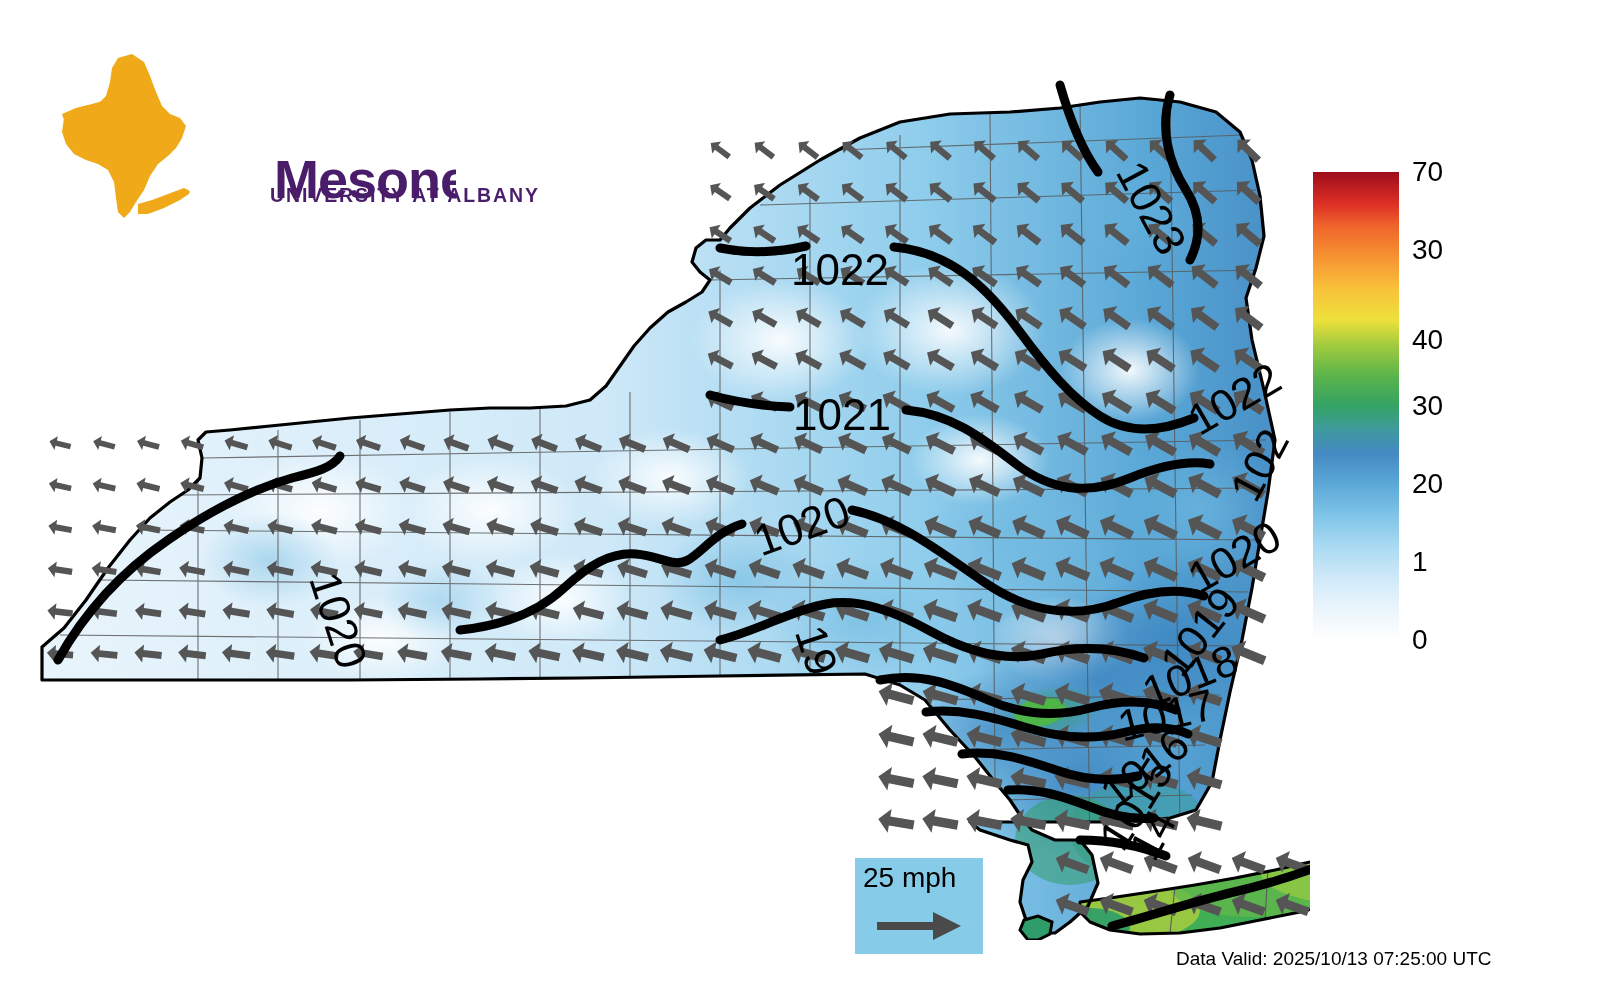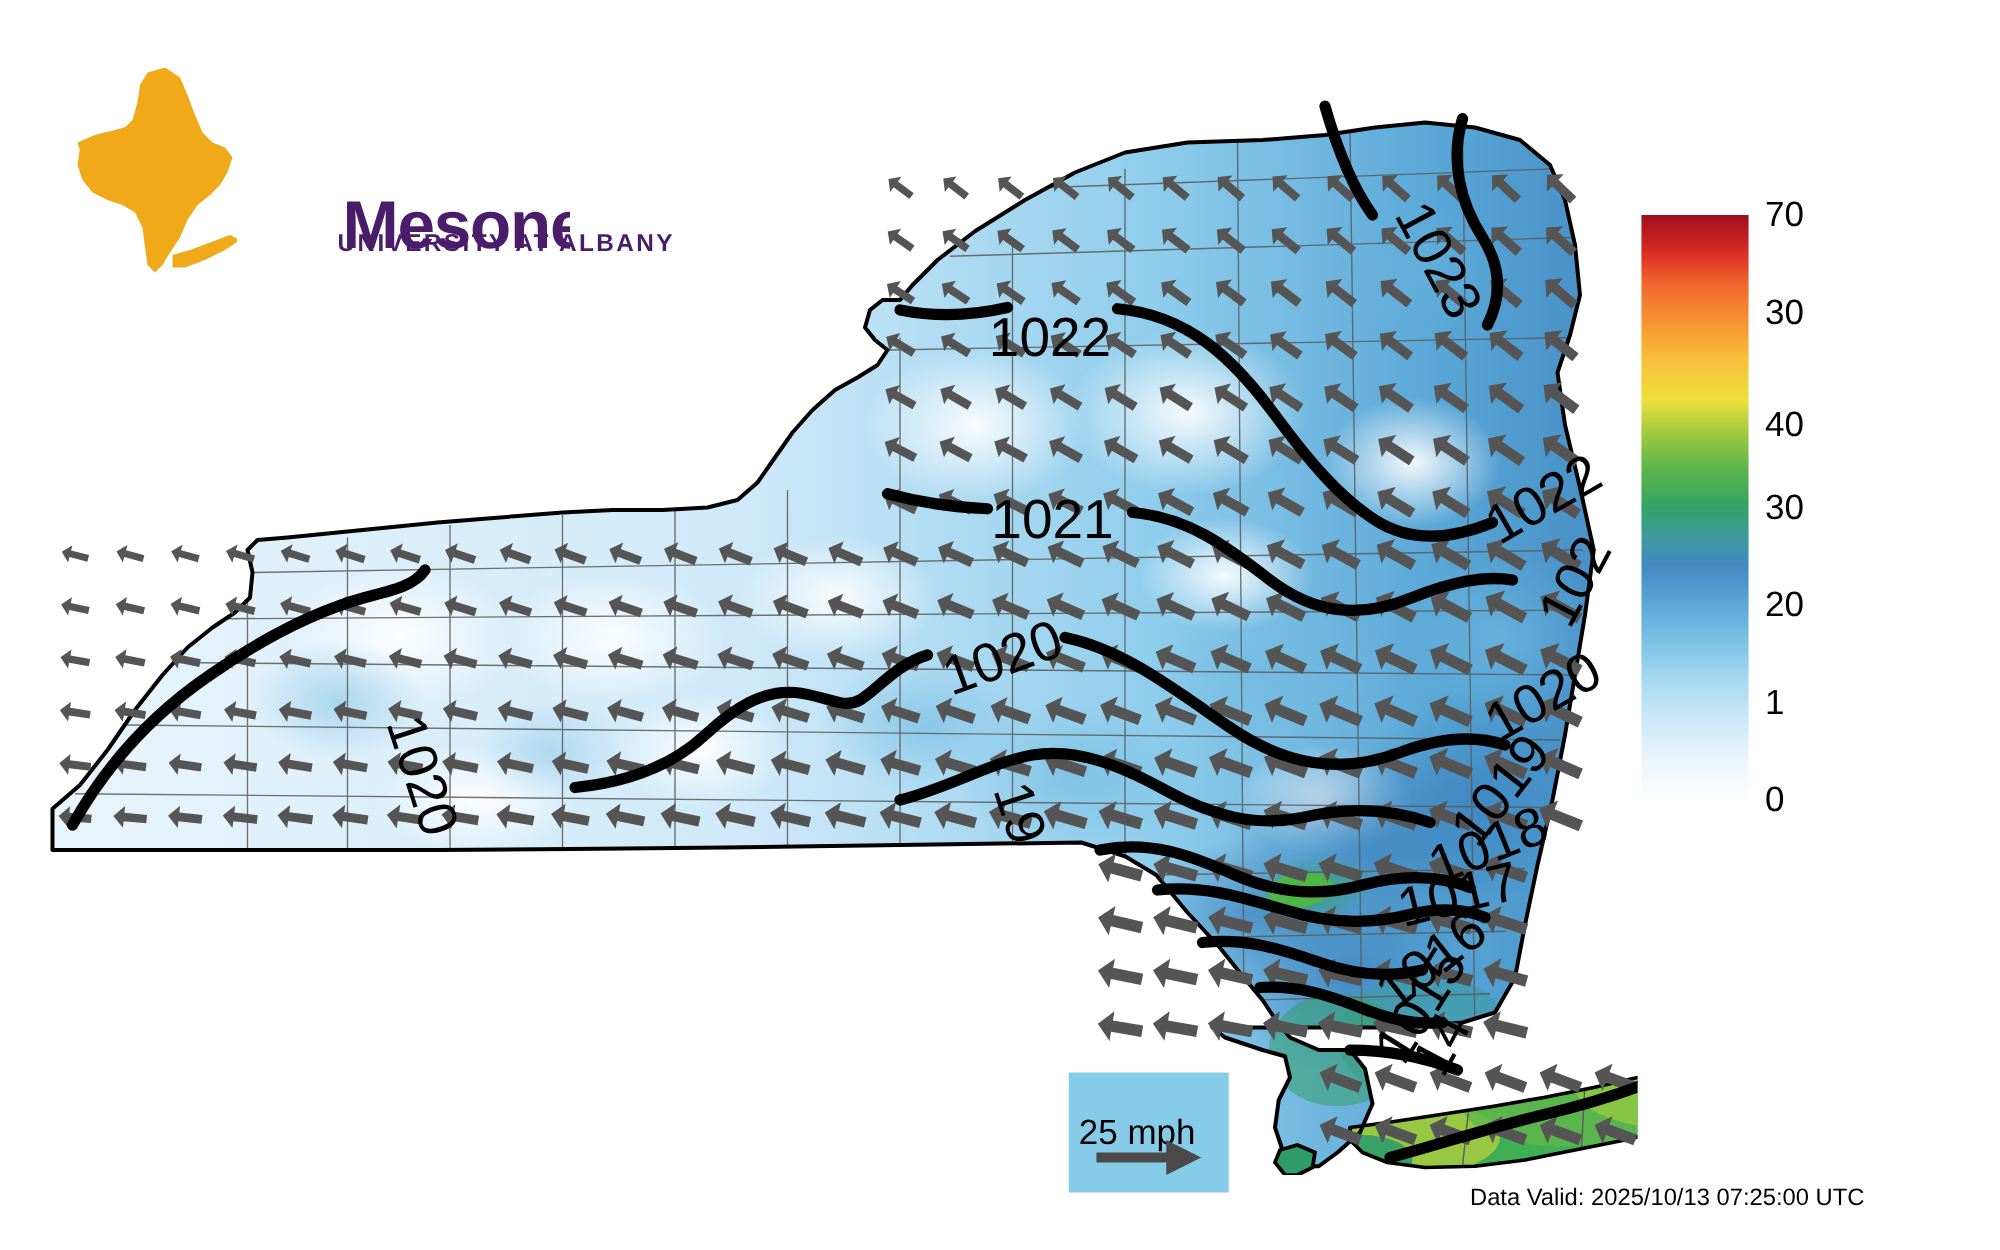--- a/index.html
+++ b/index.html
@@ -22,21 +22,21 @@
             font-size:19.5px;font-weight:bold;letter-spacing:1.9px;
             font-family:Liberation Sans, sans-serif;white-space:nowrap;}
 
   
   #caption{position:absolute;left:48px;top:718px;width:760px;}
   #caption div{font-size:27px;color:#000;line-height:1.0;margin-bottom:34px;white-space:nowrap;}
 
   
   #wind-key{position:absolute;left:855px;top:858px;width:128px;height:96px;
             background:#86cbe8;}
-  #wind-key-label{position:absolute;left:8px;top:4px;font-size:28px;color:#000;margin-top:28px;}
+  #wind-key-label{position:absolute;left:8px;top:4px;font-size:28px;color:#000;}
   #wind-key-arrow{position:absolute;left:22px;top:52px;}
 
   
   #data-valid{position:absolute;left:1176px;top:948px;font-size:19px;color:#000;
               white-space:nowrap;}
 
   
   #cbar{position:absolute;left:1313px;top:172px;width:86px;height:468px;}
   #cbar-grad{position:absolute;left:0;top:0;width:100%;height:100%;}
   #cbar-ticks{position:absolute;left:1412px;top:172px;width:90px;height:468px;}

